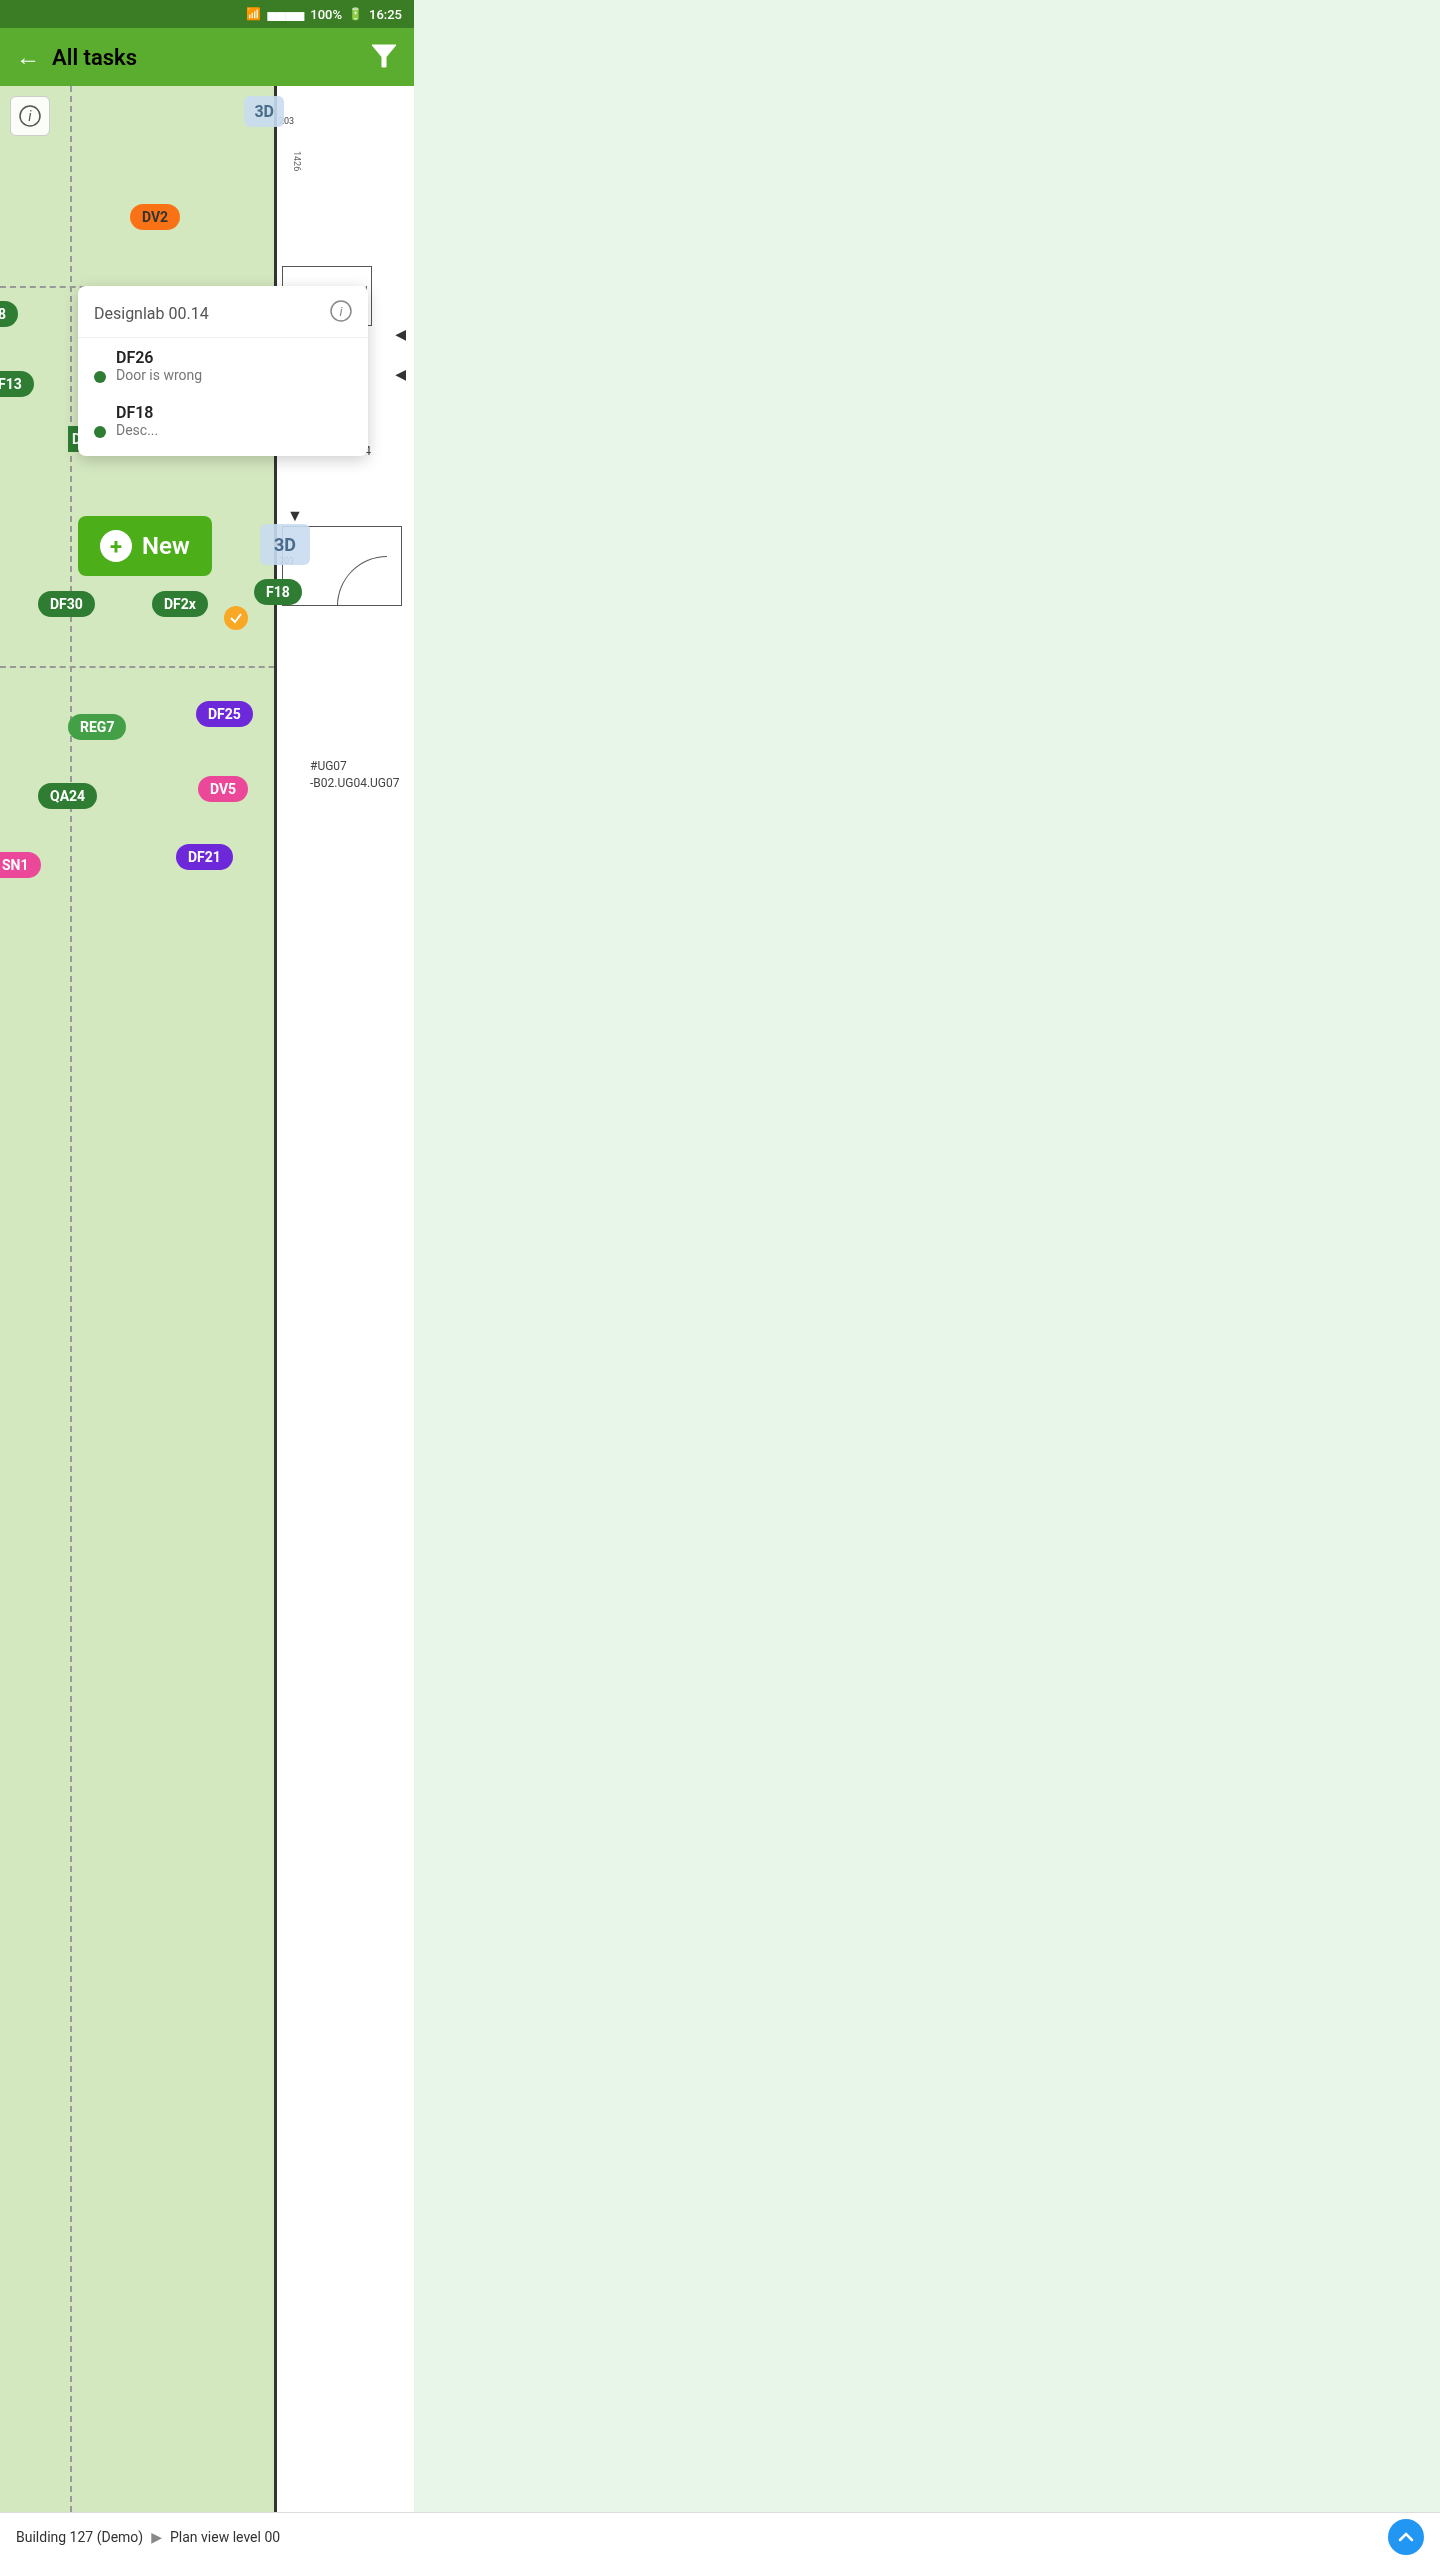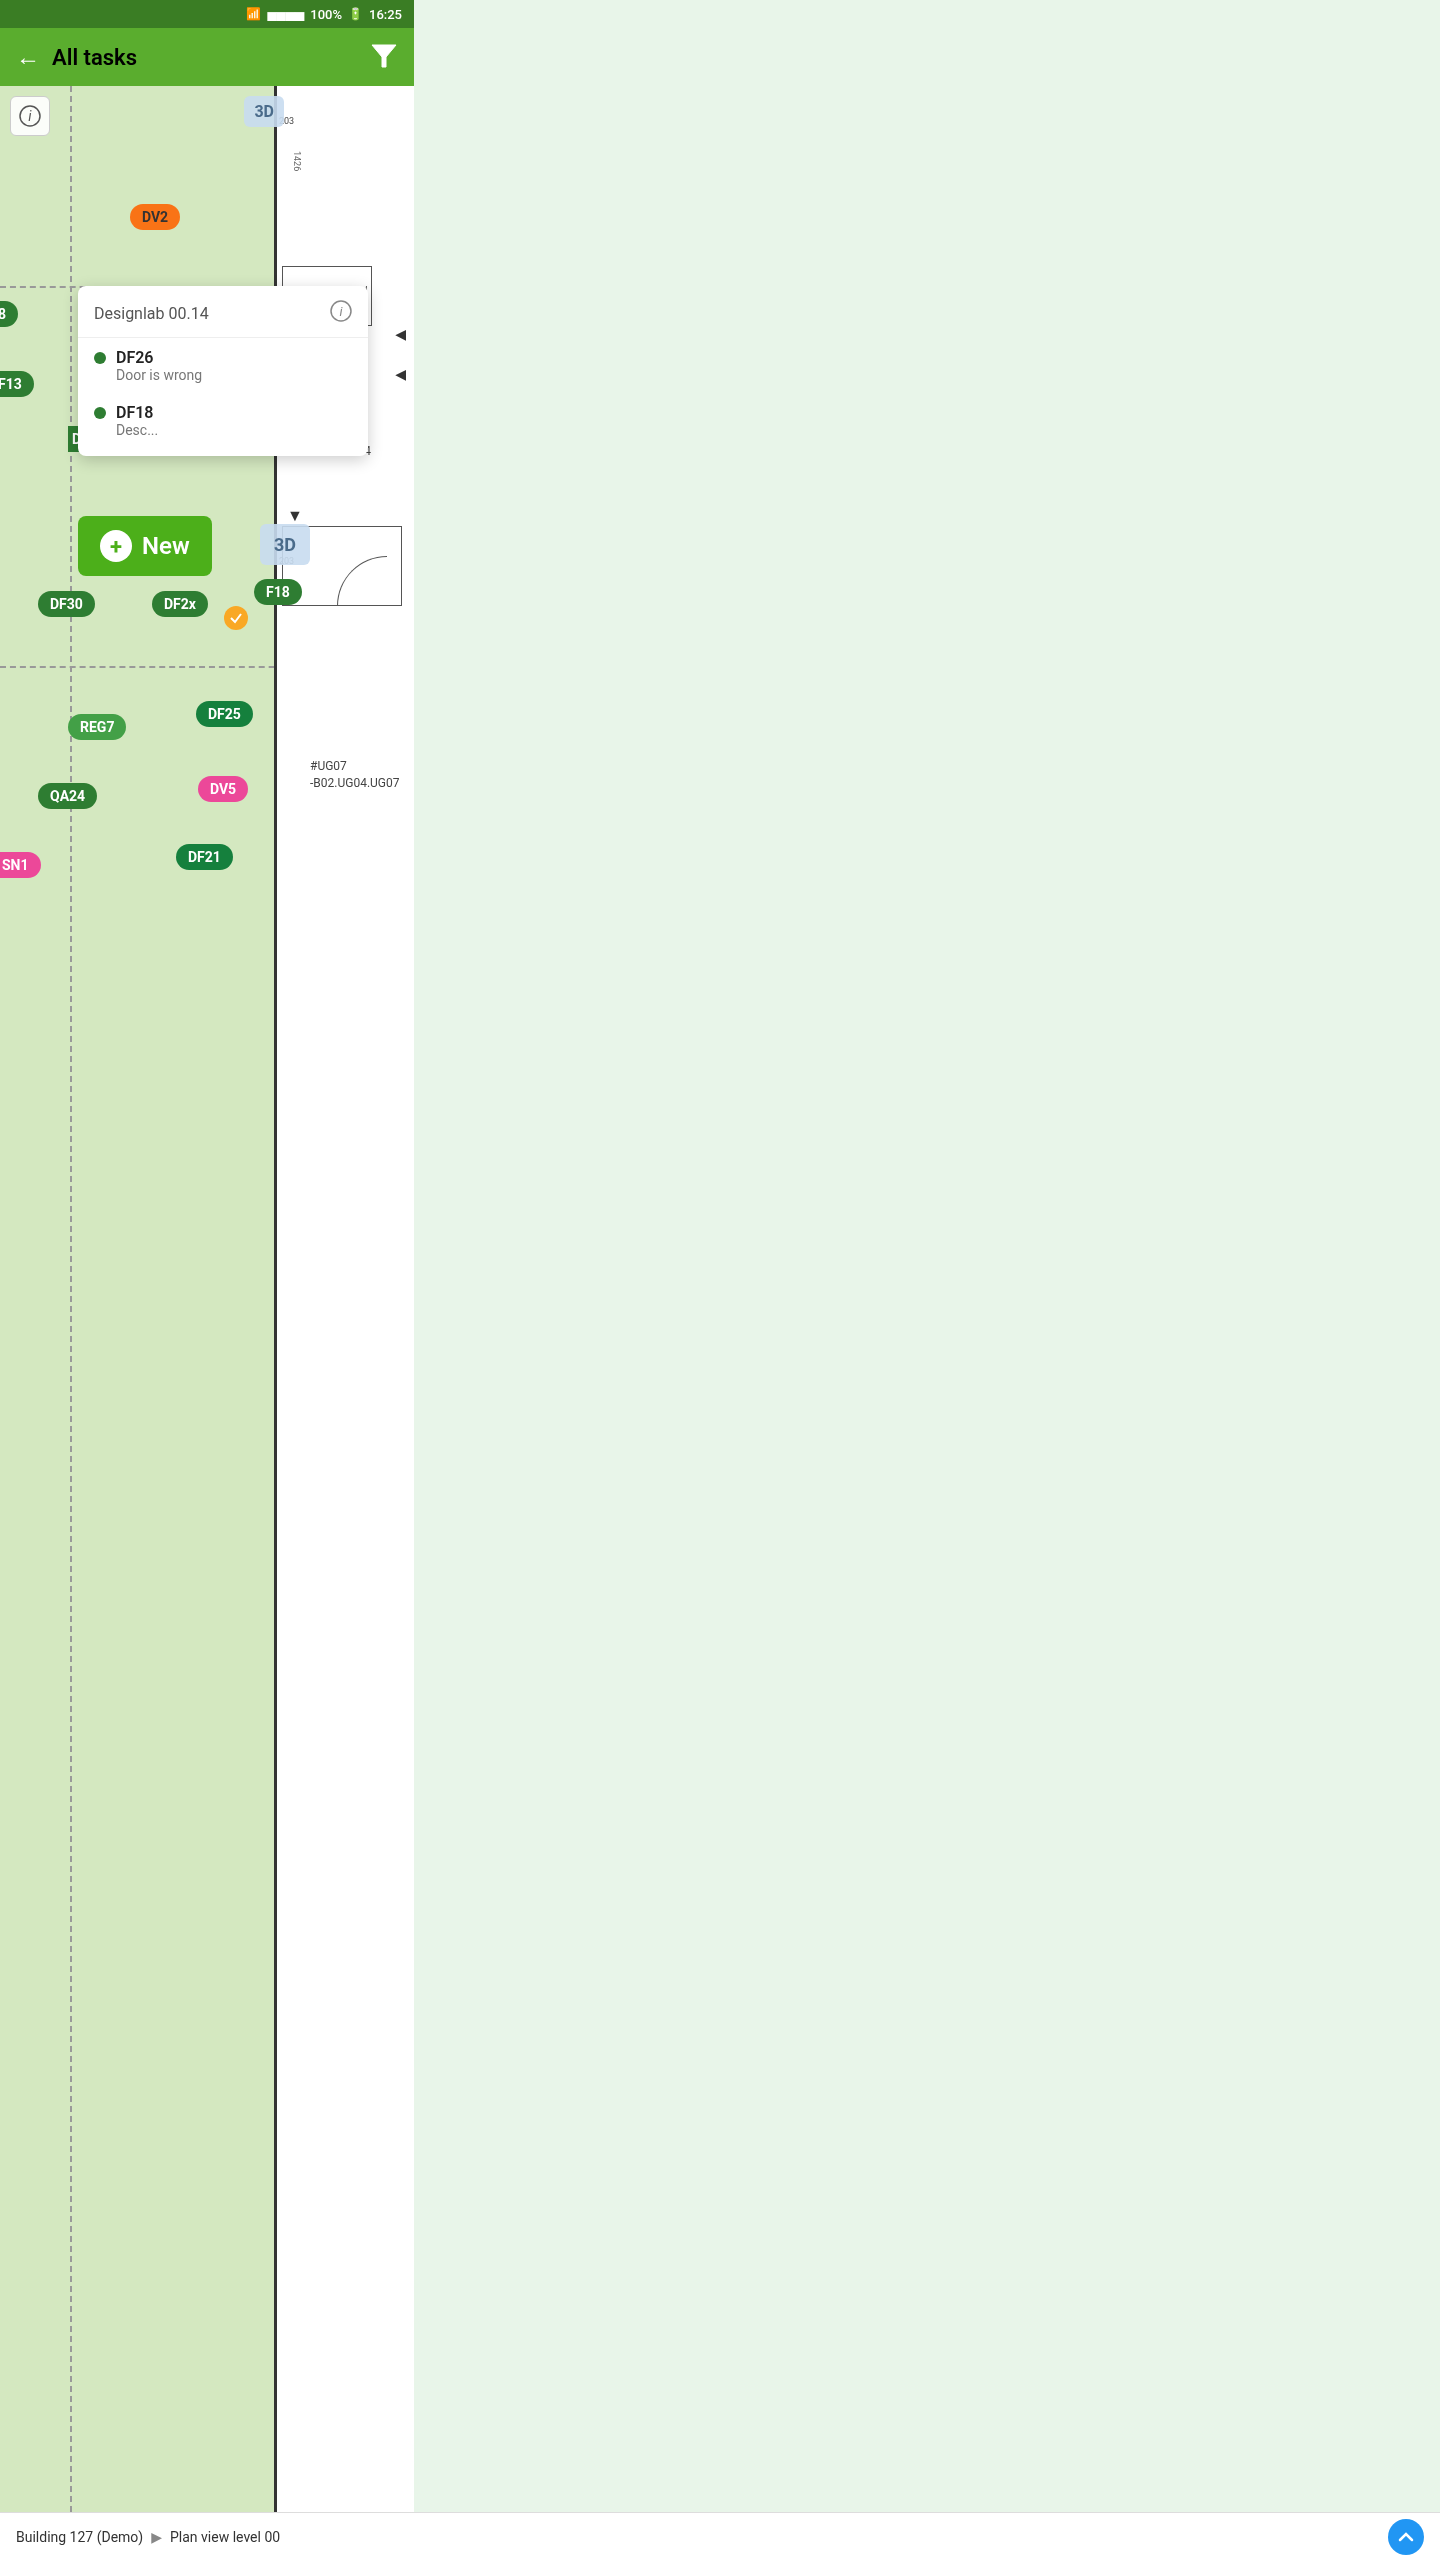--- a/index.html
+++ b/index.html
@@ -91,21 +91,21 @@
       position: absolute;
       border-radius: 20px;
       padding: 5px 12px;
       font-size: 14px;
       font-weight: 700;
       color: white;
       cursor: pointer;
       white-space: nowrap;
     }
     .marker-green { background: #2e7d32; }
-    .marker-dark-green { background: #15803d; }
+    .marker-dark-green { background: #6d28d9; }
     .marker-orange { background: #ec4899; }
     .marker-yellow { background: #f97316; color: #333; }
     .marker-light-green { background: #43a047; }
 
     
     .info-btn {
       position: absolute;
       top: 10px;
       left: 10px;
       width: 40px;
@@ -158,21 +158,21 @@
       font-size: 16px;
       color: #555;
     }
     .popup-info-icon {
       font-size: 20px;
       color: #888;
       cursor: pointer;
     }
     .popup-item {
       display: flex;
-      align-items: flex-start;
+      align-items: flex-end;
       padding: 10px 16px;
       gap: 10px;
     }
     .popup-dot {
       width: 12px;
       height: 12px;
       border-radius: 50%;
       background: #2e7d32;
       margin-top: 4px;
       flex-shrink: 0;

